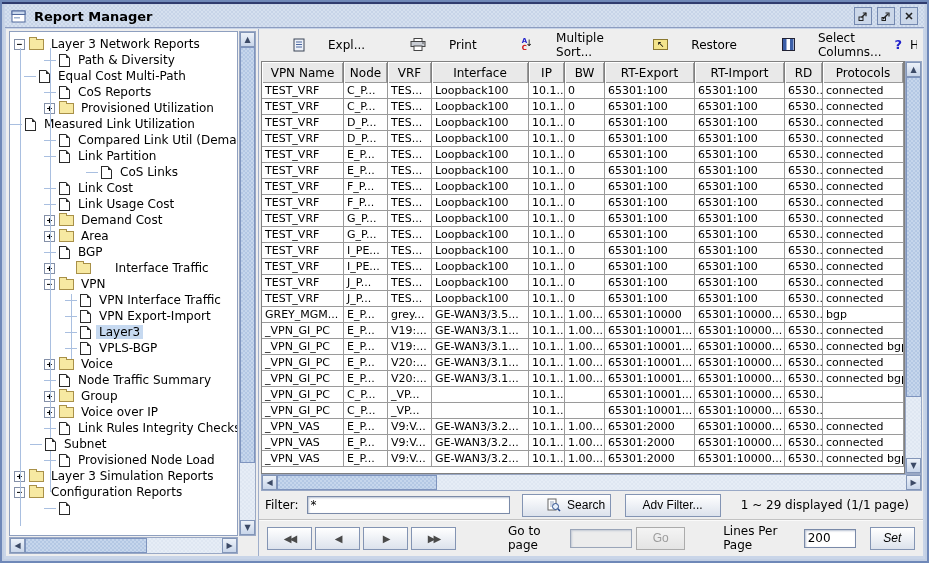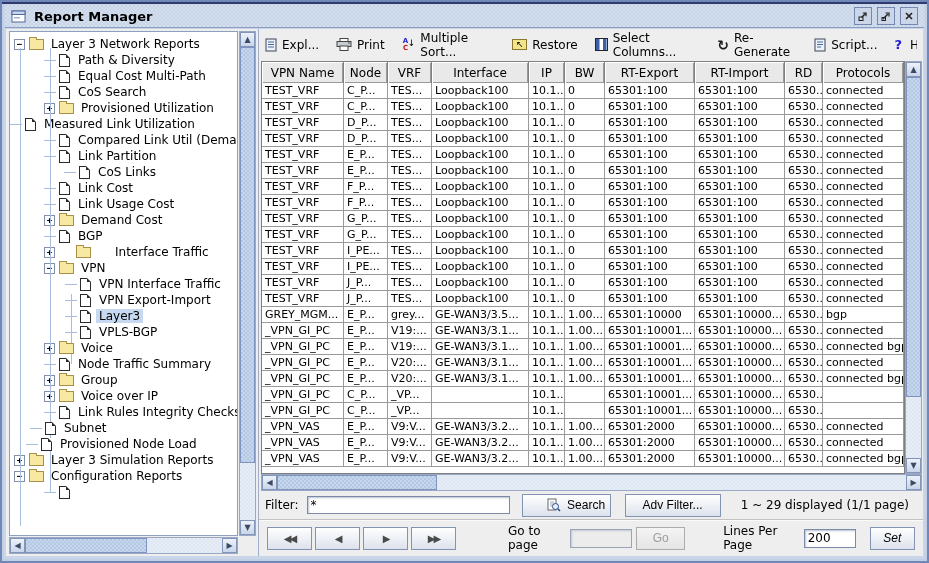--- a/index.html
+++ b/index.html
@@ -61,21 +61,21 @@
   .tree-vscroll { position:absolute; top:2px; right:2px; bottom:20px; width:17px; flex-direction:column; }
   .tree-vscroll .sb-thumb { left:0; right:0; top:0; height:88%; }
   .tree-hscroll { position:absolute; left:3px; right:20px; bottom:2px; height:17px; }
   .tree-hscroll .sb-thumb { top:0; bottom:0; left:0; width:62%; }
 
   
   .right-panel { flex:1; min-width:0; display:flex; flex-direction:column;
                  border-left:1px solid #9FAECB; background:#EEEEEE; }
 
   .toolbar { flex:none; height:31px; display:flex; align-items:center; padding:0 6px; }
-  .tbtn { display:flex; align-items:center; gap:5px; margin-right:17px; font-size:12px; color:#000; }
+  .tbtn { display:flex; align-items:center; gap:23px; margin-right:17px; font-size:12px; color:#000;margin-left:28px; }
   .ticon { display:inline-flex; align-items:center; justify-content:center; }
   .sort-icon { flex-direction:column; width:16px; position:relative; }
   .sA { font:bold 7px/7px "DejaVu Sans", sans-serif; color:#2222CC; margin-right:6px; }
   .sC { font:bold 7px/7px "DejaVu Sans", sans-serif; color:#CC1111; margin-right:6px; }
   .sArr { position:absolute; right:0; top:0; font-size:9px; color:#000; }
   .refresh-icon { font-size:14px; line-height:14px; color:#1A1A1A; font-weight:bold; }
   .restore-folder-icon { width:15px; height:11px; background:#F3E48C; border:1px solid #8A7830;
                          font-size:9px; line-height:9px; color:#000; }
   .help-q { font-size:13px; font-weight:bold; color:#2222CC; margin-left:auto; }
   .help-h { font-size:12px; color:#000; width:7px; overflow:hidden; white-space:nowrap; }
@@ -178,29 +178,29 @@
       <div class="trow" style="padding-left: 4px;">
             <span class="exp">−</span>
             <span class="ic-folder"></span>
             <span class="tlabel">Layer 3 Network Reports</span>
           </div>
           <div class="trow" style="padding-left: 34px;">
             <span class="stub"></span>
             <span class="ic-doc"></span>
             <span class="tlabel">Path &amp; Diversity</span>
           </div>
-          <div class="trow" style="padding-left: 34px;">
+          <div class="trow" style="padding-left: 14px;">
             <span class="stub"></span>
             <span class="ic-doc"></span>
             <span class="tlabel">Equal Cost Multi-Path</span>
           </div>
           <div class="trow" style="padding-left: 34px;">
             <span class="stub"></span>
             <span class="ic-doc"></span>
-            <span class="tlabel">CoS Search</span>
+            <span class="tlabel">CoS Reports</span>
           </div>
           <div class="trow" style="padding-left: 34px;">
             <span class="exp">+</span>
             <span class="ic-folder"></span>
             <span class="tlabel">Provisioned Utilization</span>
           </div>
           <div class="trow" style="">
             <span class="stub"></span>
             <span class="ic-doc"></span>
             <span class="tlabel">Measured Link Utilization</span>
@@ -208,39 +208,44 @@
           <div class="trow" style="padding-left: 34px;">
             <span class="stub"></span>
             <span class="ic-doc"></span>
             <span class="tlabel">Compared Link Util (Demand</span>
           </div>
           <div class="trow" style="padding-left: 34px;">
             <span class="stub"></span>
             <span class="ic-doc"></span>
             <span class="tlabel">Link Partition</span>
           </div>
-          <div class="trow" style="padding-left: 54px;">
+          <div class="trow" style="padding-left: 54px; margin-left: 22px;">
             <span class="stub"></span>
             <span class="ic-doc"></span>
             <span class="tlabel">CoS Links</span>
           </div>
           <div class="trow" style="padding-left: 34px;">
             <span class="stub"></span>
             <span class="ic-doc"></span>
             <span class="tlabel">Link Cost</span>
           </div>
           <div class="trow" style="padding-left: 34px;">
             <span class="stub"></span>
             <span class="ic-doc"></span>
             <span class="tlabel">Link Usage Cost</span>
           </div>
           <div class="trow" style="padding-left: 34px;">
             <span class="exp">+</span>
             <span class="ic-folder"></span>
             <span class="tlabel">Demand Cost</span>
+          </div>
+          <div class="trow" style="padding-left: 34px;">
+            <span class="exp">+</span>
+            <span class="ic-folder"></span>
+            <span class="tlabel">Area</span>
           </div>
           <div class="trow" style="padding-left: 34px;">
             <span class="stub"></span>
             <span class="ic-doc"></span>
             <span class="tlabel">BGP</span>
           </div>
           <div class="trow" style="padding-left: 34px; gap: 17px;">
             <span class="exp">+</span>
             <span class="ic-folder"></span>
             <span class="tlabel">Interface Traffic</span>
@@ -293,21 +298,21 @@
           <div class="trow" style="padding-left: 34px;">
             <span class="stub"></span>
             <span class="ic-doc"></span>
             <span class="tlabel">Link Rules Integrity Checks</span>
           </div>
           <div class="trow" style="padding-left: 20px;">
             <span class="stub"></span>
             <span class="ic-doc"></span>
             <span class="tlabel">Subnet</span>
           </div>
-          <div class="trow" style="padding-left: 16px;">
+          <div class="trow" style="padding-left: 34px;">
             <span class="stub"></span>
             <span class="ic-doc"></span>
             <span class="tlabel">Provisioned Node Load</span>
           </div>
           <div class="trow" style="padding-left: 4px;">
             <span class="exp">+</span>
             <span class="ic-folder"></span>
             <span class="tlabel">Layer 3 Simulation Reports</span>
           </div>
           <div class="trow" style="padding-left: 4px;">

